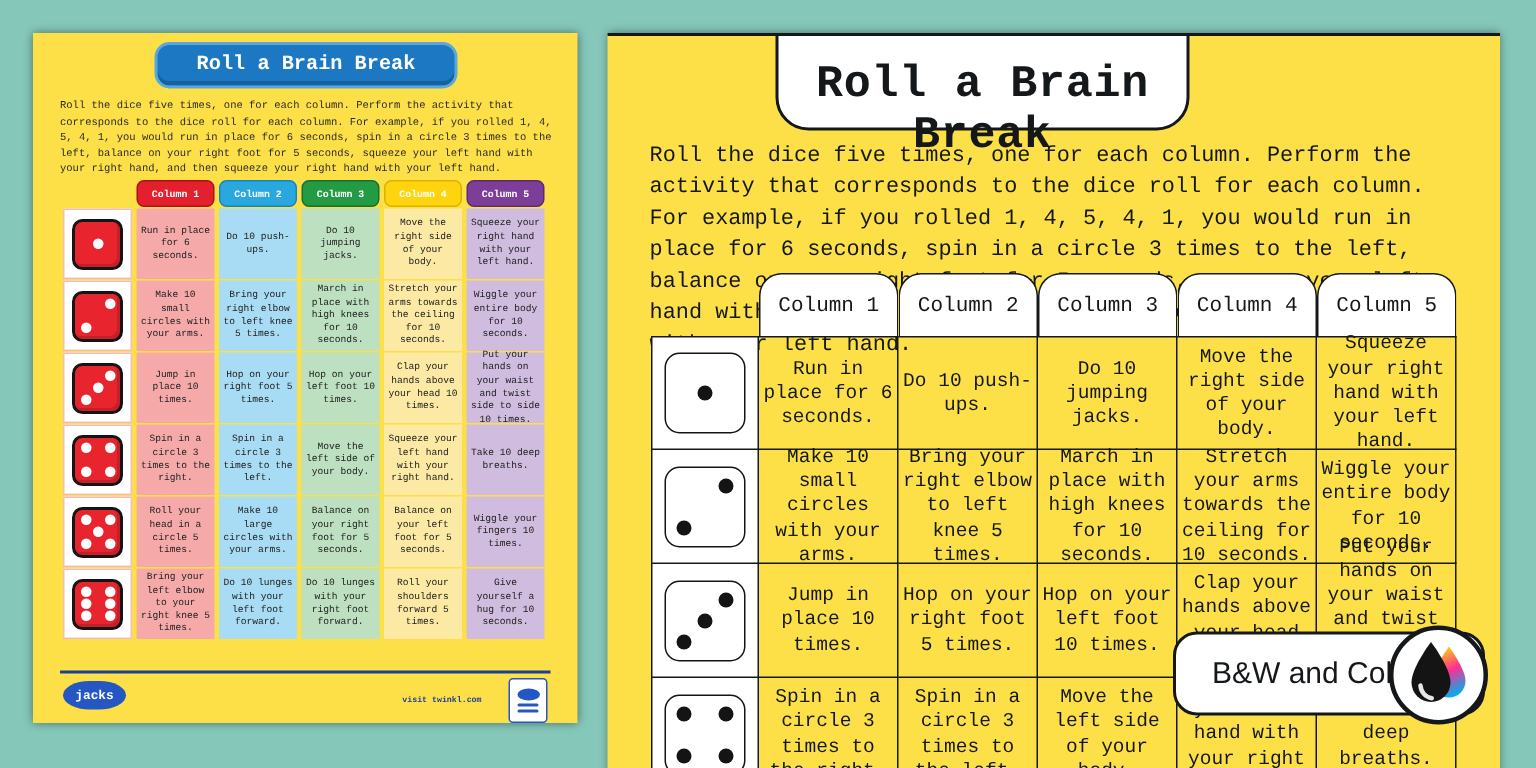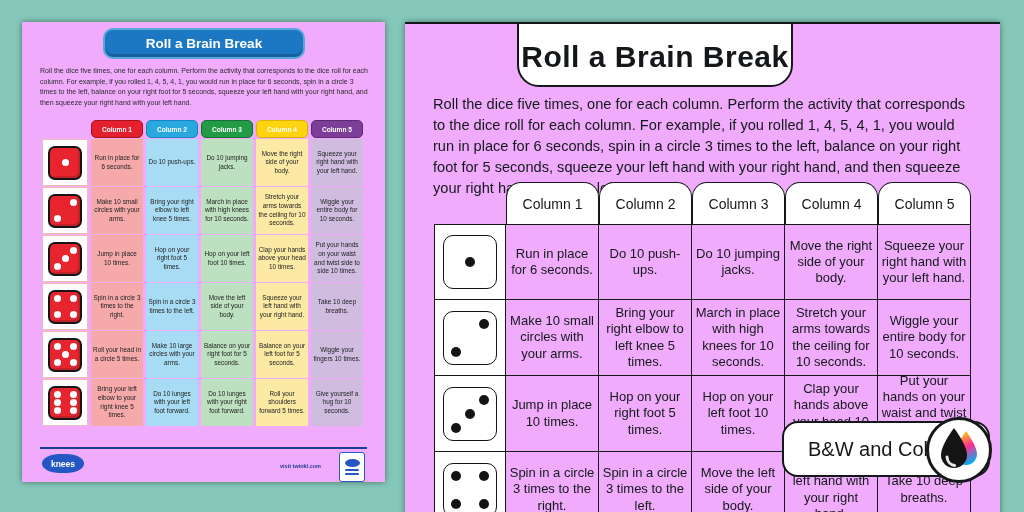--- a/index.html
+++ b/index.html
@@ -2,21 +2,21 @@
 <html><head>
 <meta charset="utf-8">
 <style>
   html,body{margin:0;padding:0;}
   body{
     width:1024px;height:512px;position:relative;overflow:hidden;
     background:#85c8ba;
     font-family:"Liberation Sans", sans-serif;
     -webkit-font-smoothing:antialiased;
   }
-  .page{position:absolute;background:#f0abfc;box-shadow:0 0 6px rgba(0,0,0,0.45);}
+  .page{position:absolute;background:#fde047;box-shadow:0 0 6px rgba(0,0,0,0.45);font-family:Liberation Mono, monospace;}
   
   .page-color{left:22px;top:22px;width:363px;height:460px;}
   .c-title{
     position:absolute;left:81px;top:6px;width:202px;height:31px;
     background:#1c78c2;border:2px solid #5aa7dc;border-radius:10px;box-sizing:border-box;
     color:#fff;font-weight:bold;font-size:13.5px;
     display:flex;align-items:center;justify-content:center;
     box-shadow:inset 0 -3px 0 rgba(0,0,0,0.18);
   }
   .c-intro{position:absolute;left:18px;top:44px;width:328px;font-size:7px;line-height:1.5;color:#2b2b2b;}
@@ -220,21 +220,21 @@
           </span>
         </div>
       </div>
       <div class="c-cell" style="background: rgb(245, 169, 169);">Bring your left elbow to your right knee 5 times.</div>
       <div class="c-cell" style="background: rgb(168, 220, 244);">Do 10 lunges with your left foot forward.</div>
       <div class="c-cell" style="background: rgb(188, 224, 192);">Do 10 lunges with your right foot forward.</div>
       <div class="c-cell" style="background: rgb(251, 233, 164);">Roll your shoulders forward 5 times.</div>
       <div class="c-cell" style="background: rgb(207, 188, 223);">Give yourself a hug for 10 seconds.</div>
     </div>
   <div class="c-footline"></div>
-  <div class="c-logo">knees</div>
+  <div class="c-logo">jacks</div>
   <div class="c-visit">visit twinkl.com</div>
   <div class="c-qbadge">
     <span class="cloud"></span>
     <span class="bar"></span>
     <span class="bar"></span>
   </div>
 </div>
 
 <div class="page page-bw">
   <div class="b-titlebox">

